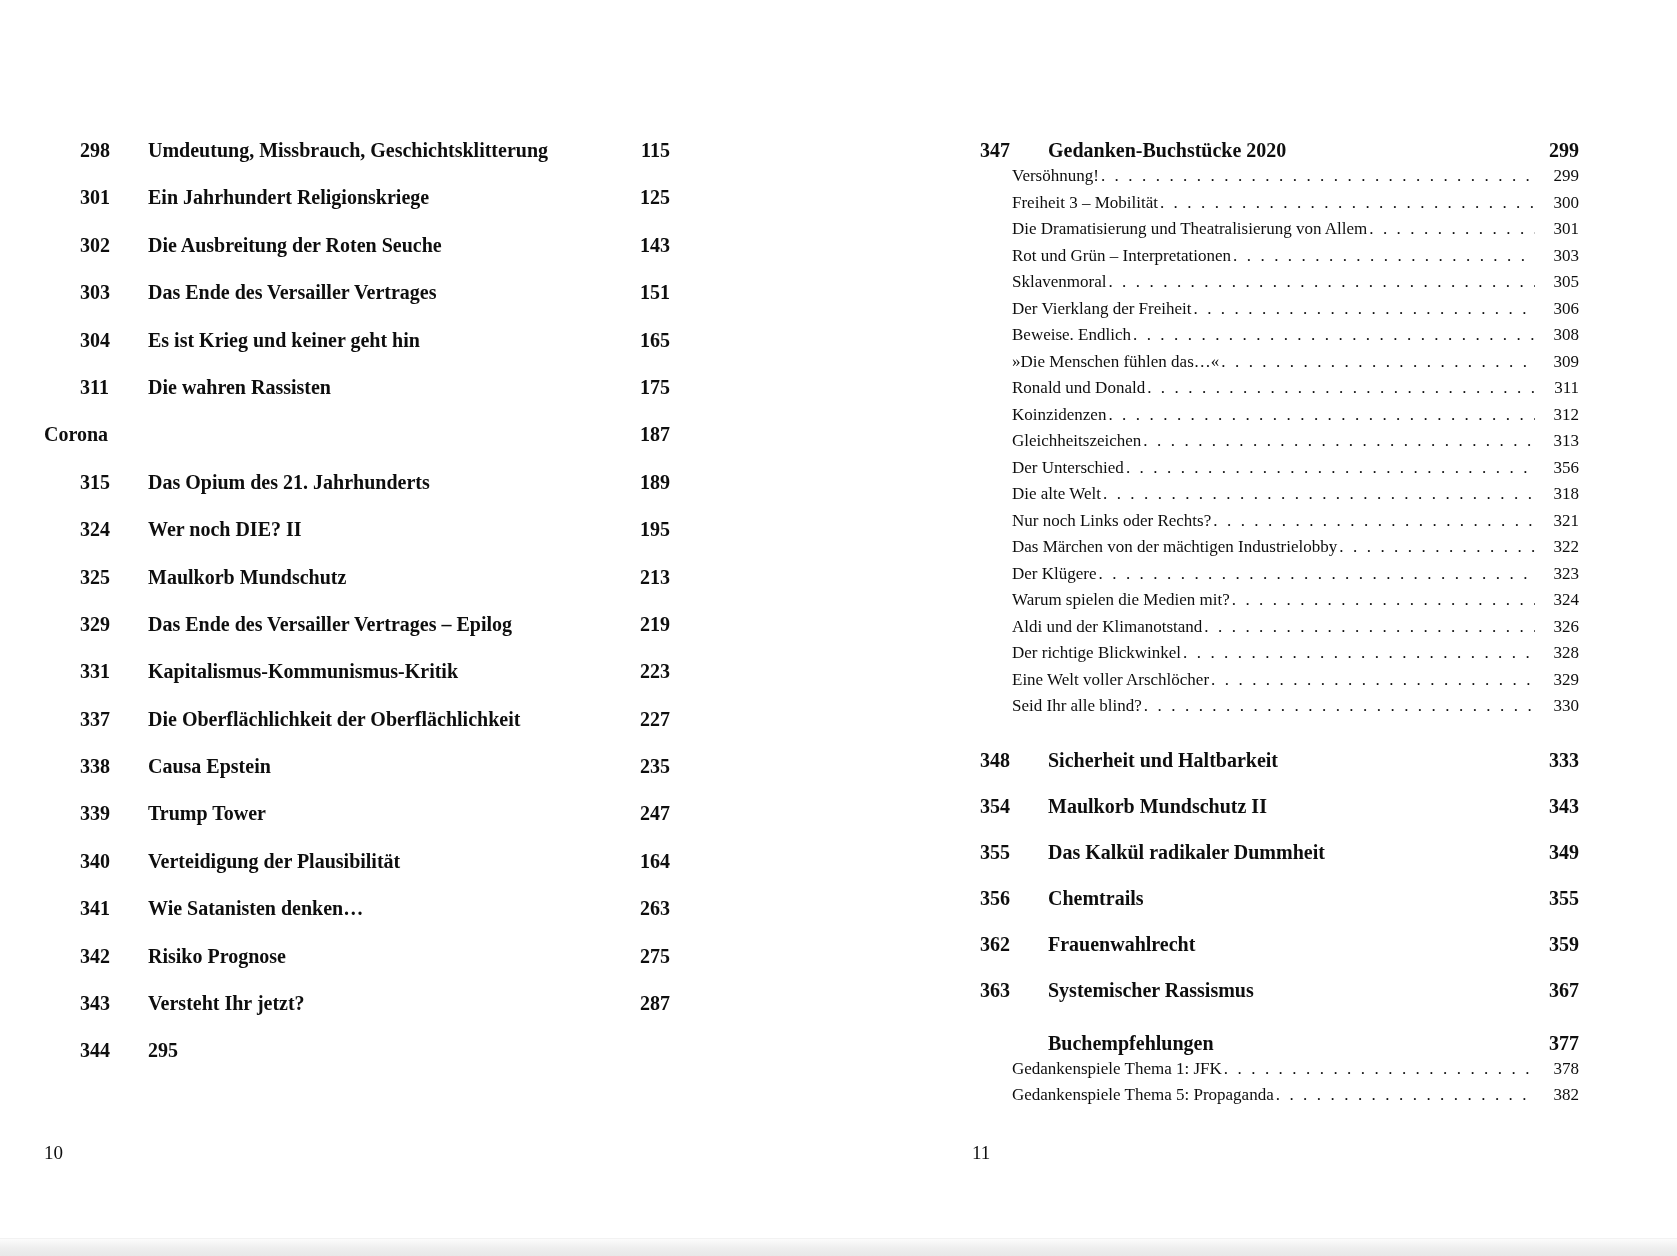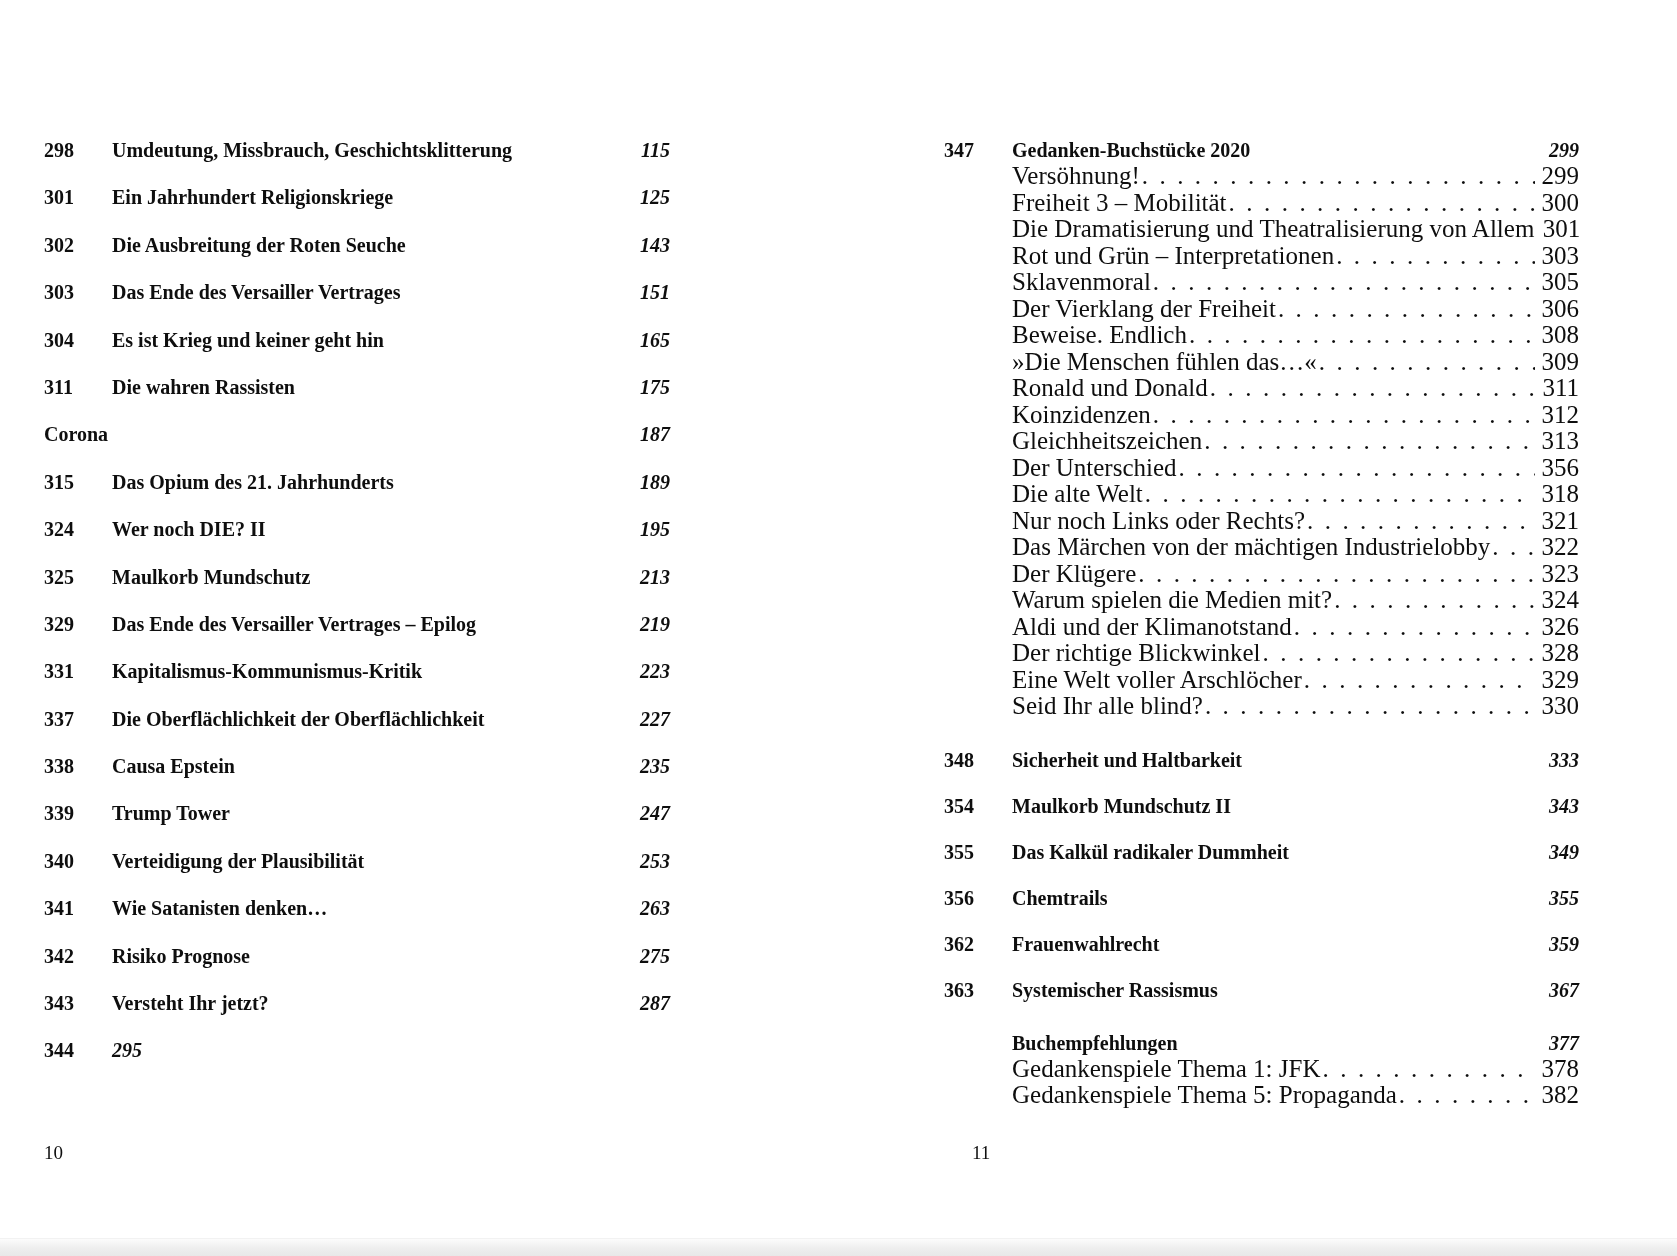--- a/index.html
+++ b/index.html
@@ -19,28 +19,28 @@
   .col-left  .entry + .entry { margin-top:21.4px; }
   .col-right .entry + .entry { margin-top:20px; }
   .col-right .entry.with-subs + .entry,
   .col-right .entry + .entry.with-subs { margin-top:27px; }
 
   .main {
     display:flex; align-items:baseline;
     font-weight:bold; font-size:20px; line-height:26px;
     white-space:nowrap;
   }
-  .num   { flex:none; width:68px; }
+  .num   { flex:none; width:68px;margin-left:36px; }
   .title { flex:1 1 auto; padding-right:12px; overflow:hidden; }
-  .page  { flex:none; text-align:left;font-style:italic; }
+  .page  { flex:none; text-align:left; }
 
   .subs { margin-left:68px; }
   .sub {
     display:flex; align-items:center;
-    font-size:25px; line-height:26.5px; font-weight:normal;
+    font-size:17px; line-height:26.5px; font-weight:normal;
     white-space:nowrap;
   }
   .stitle { flex:none; }
   .dots {
     flex:1 1 auto; overflow:hidden; white-space:nowrap;
     margin:0 6px 0 2px;
     letter-spacing:2.6px;
   }
   .dots::after {
     content:". . . . . . . . . . . . . . . . . . . . . . . . . . . . . . . . . . . . . . . . . . . . . . . . . . . . . . . . . . . .";
@@ -166,21 +166,21 @@
         <div class="main">
           <span class="num">339</span>
           <span class="title">Trump Tower</span>
           <span class="page">247</span>
         </div>
       </div>
       <div class="entry">
         <div class="main">
           <span class="num">340</span>
           <span class="title">Verteidigung der Plausibilität</span>
-          <span class="page">253</span>
+          <span class="page">164</span>
         </div>
       </div>
       <div class="entry">
         <div class="main">
           <span class="num">341</span>
           <span class="title">Wie Satanisten denken…</span>
           <span class="page">263</span>
         </div>
       </div>
       <div class="entry">

